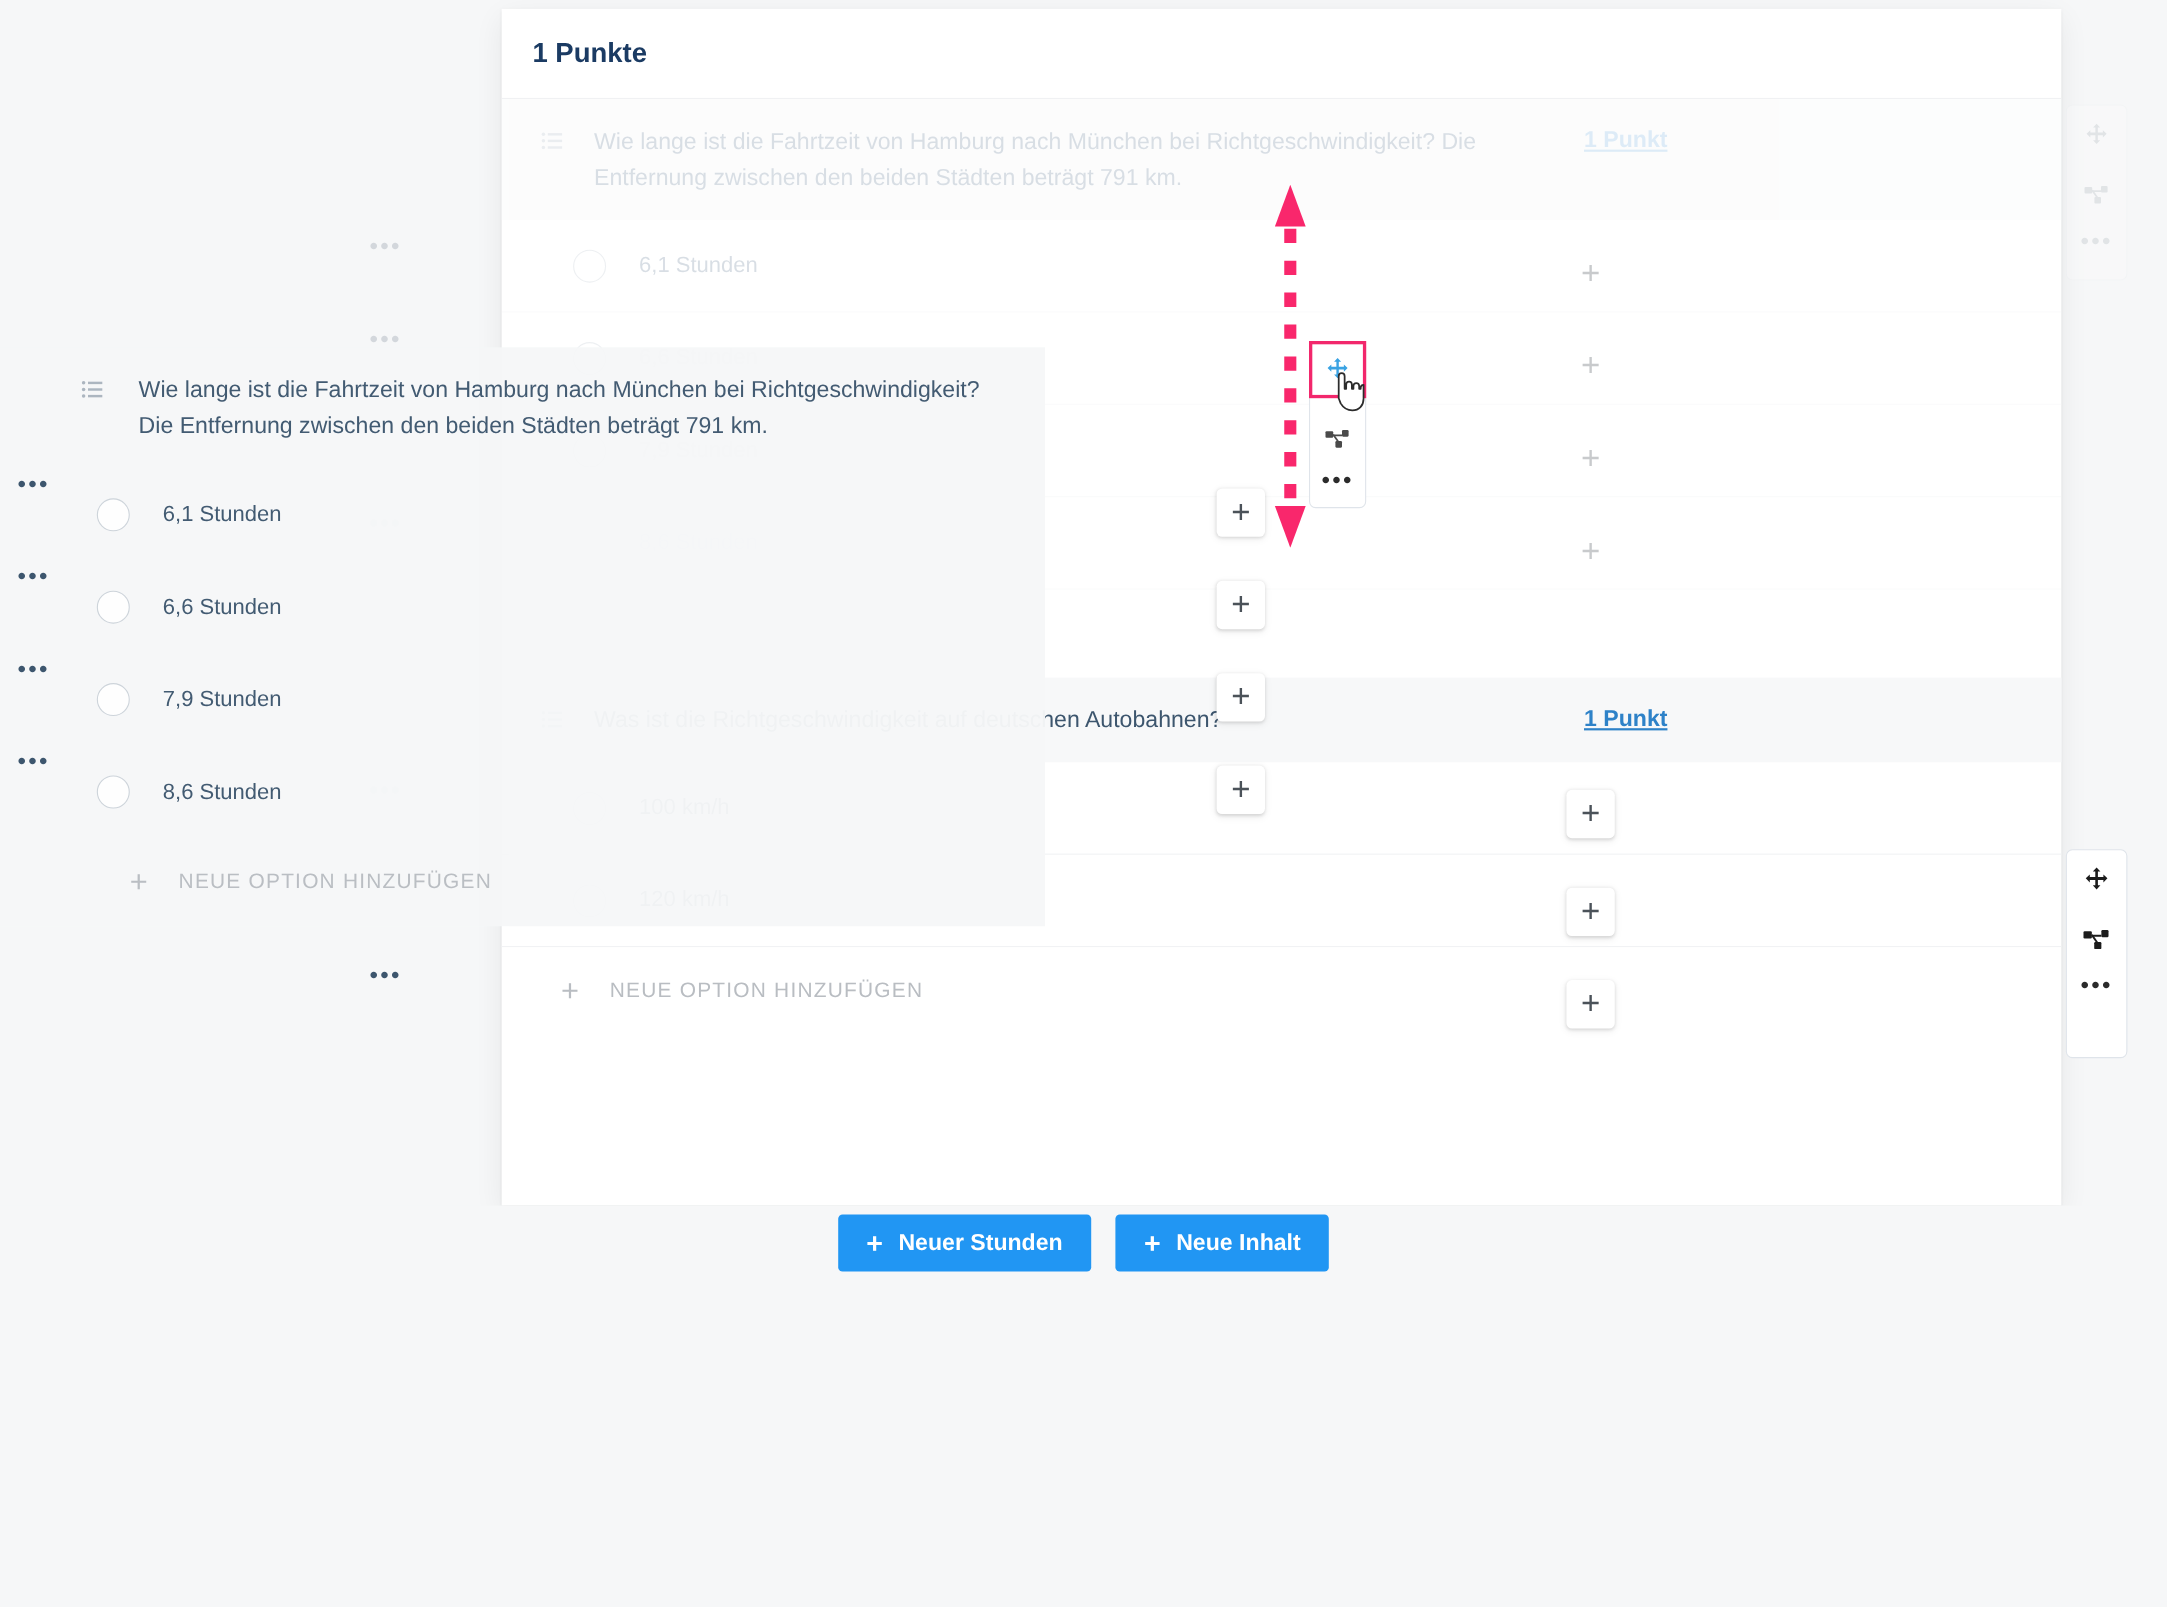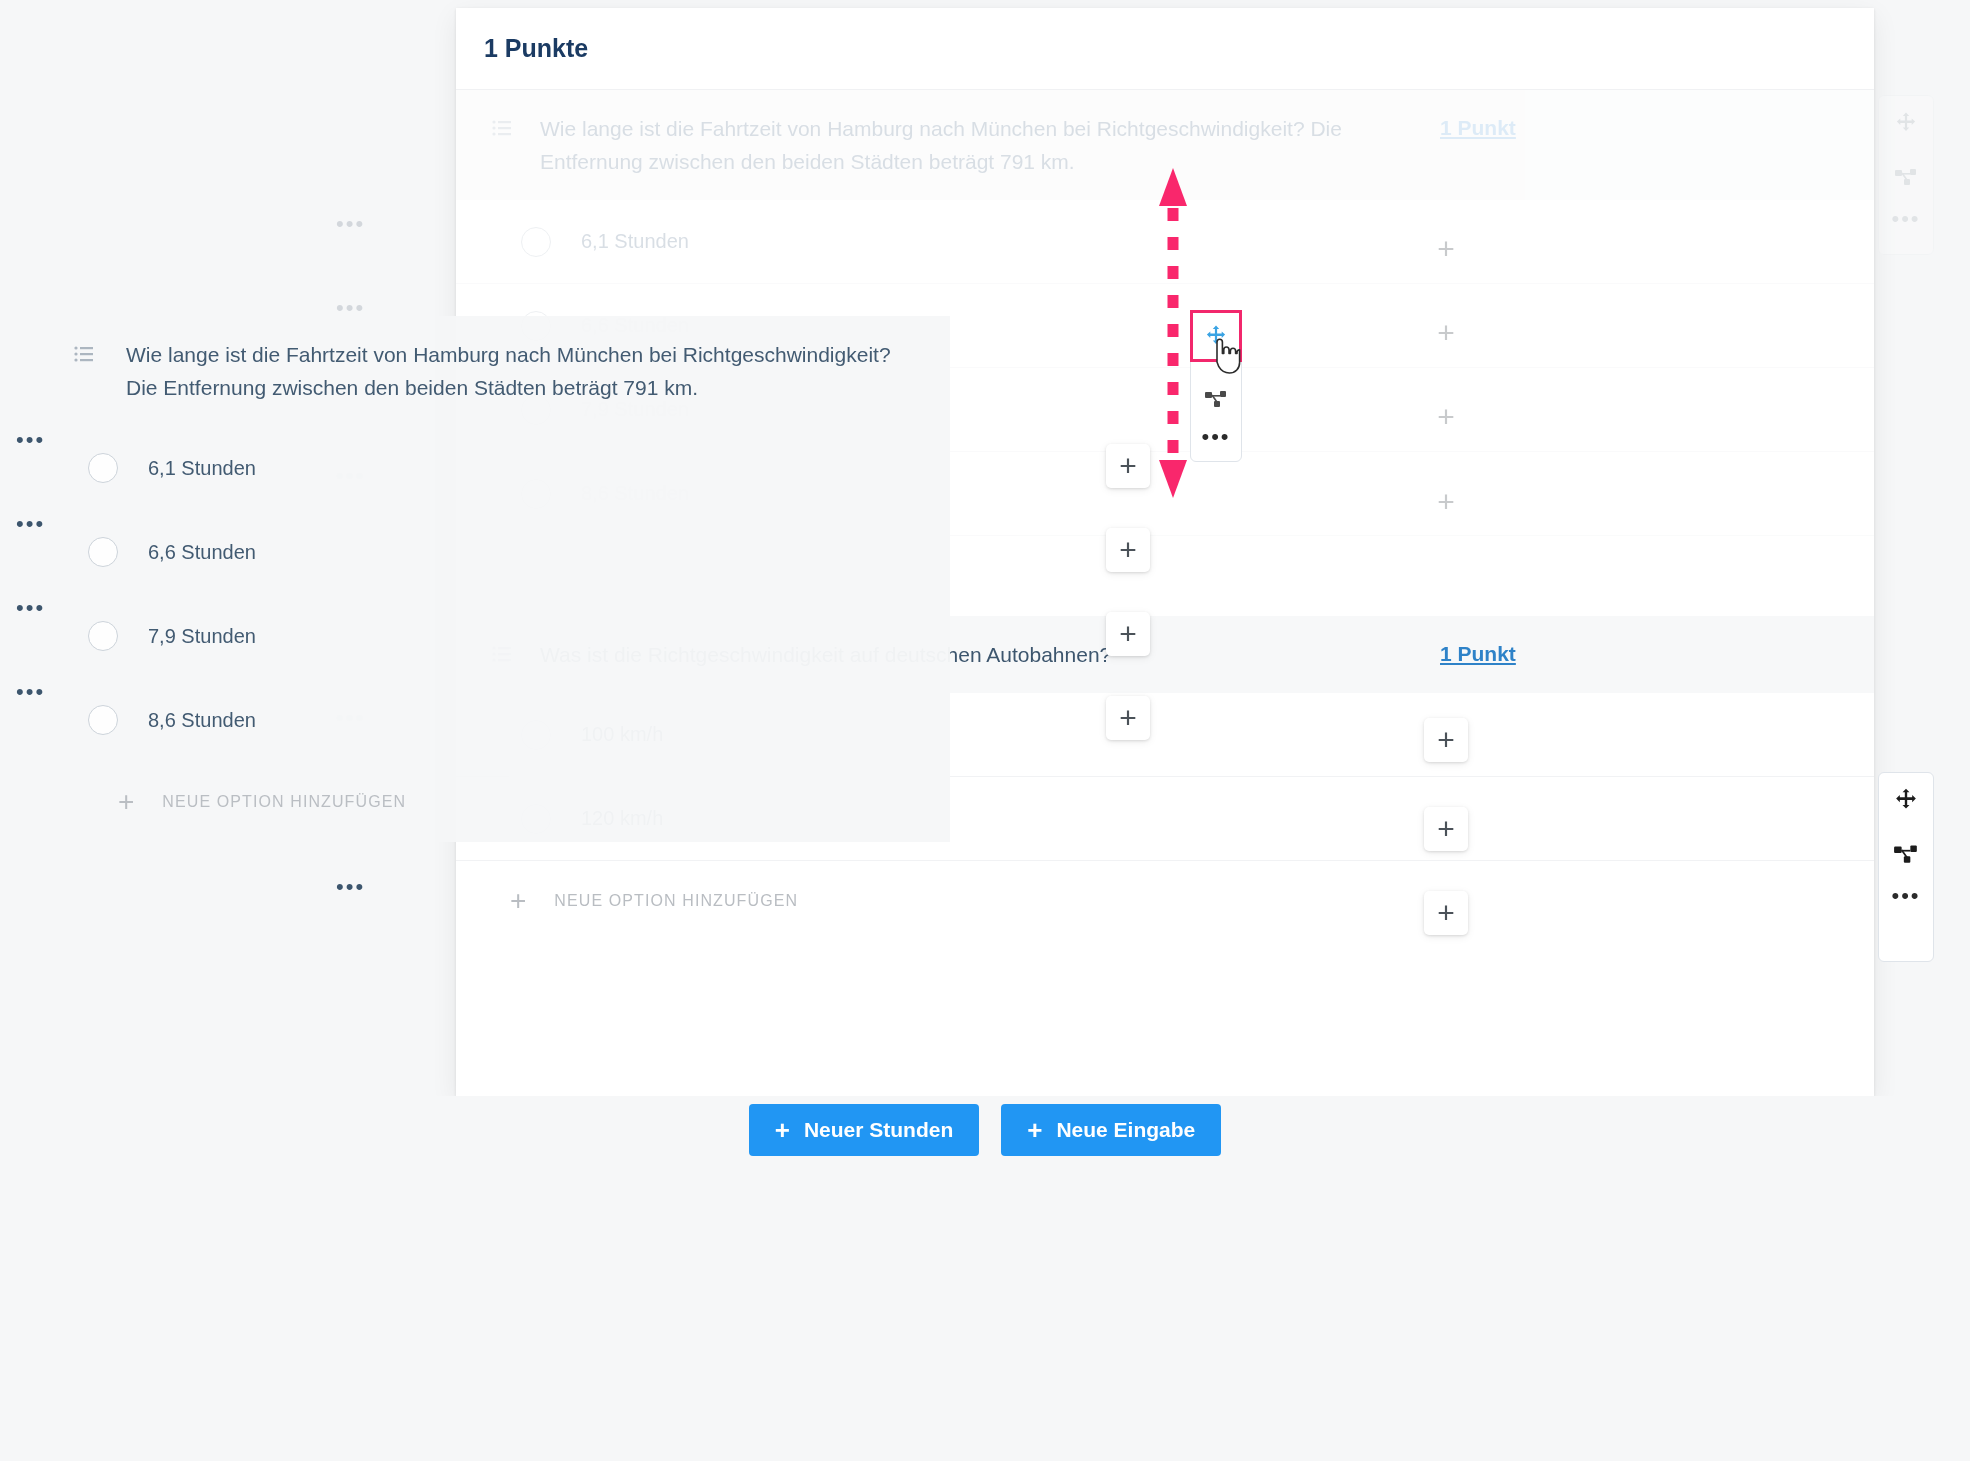--- a/index.html
+++ b/index.html
@@ -68,21 +68,21 @@
     margin-left: 26px;
   }
   .opt-label { font-size: 20px; color: #3d566e; margin-left: 30px; }
 
   .add-option-row {
     display: flex; align-items: center;
     height: 80px; padding-left: 54px;
   }
   .add-plus { font-size: 28px; color: #b9bdc2; line-height: 1; margin-right: 28px; }
   .add-option-label {
-    font-size: 16px; letter-spacing: 1.1px; color: #b9bdc2; text-transform: uppercase;
+    font-size: 19px; letter-spacing: 1.1px; color: #b9bdc2; text-transform: uppercase;
   }
 
   
   .ghost { opacity: .34; }
   .ghost .q-text, .ghost .opt-label { color: #8fa0b3; }
   .ghost .q-points { color: #9ec7e8; }
 
   
   .plus-btn {
     position: absolute;
@@ -384,15 +384,15 @@
 </div>
 
 <div id="bottom-bar"></div>
 <div id="action-buttons">
   <button class="action-btn">
     <span class="btn-plus">+</span>
     <span>Neuer Stunden</span>
   </button>
   <button class="action-btn">
     <span class="btn-plus">+</span>
-    <span>Neue Eingabe</span>
+    <span>Neue Inhalt</span>
   </button>
 </div>
 
 </body></html>

